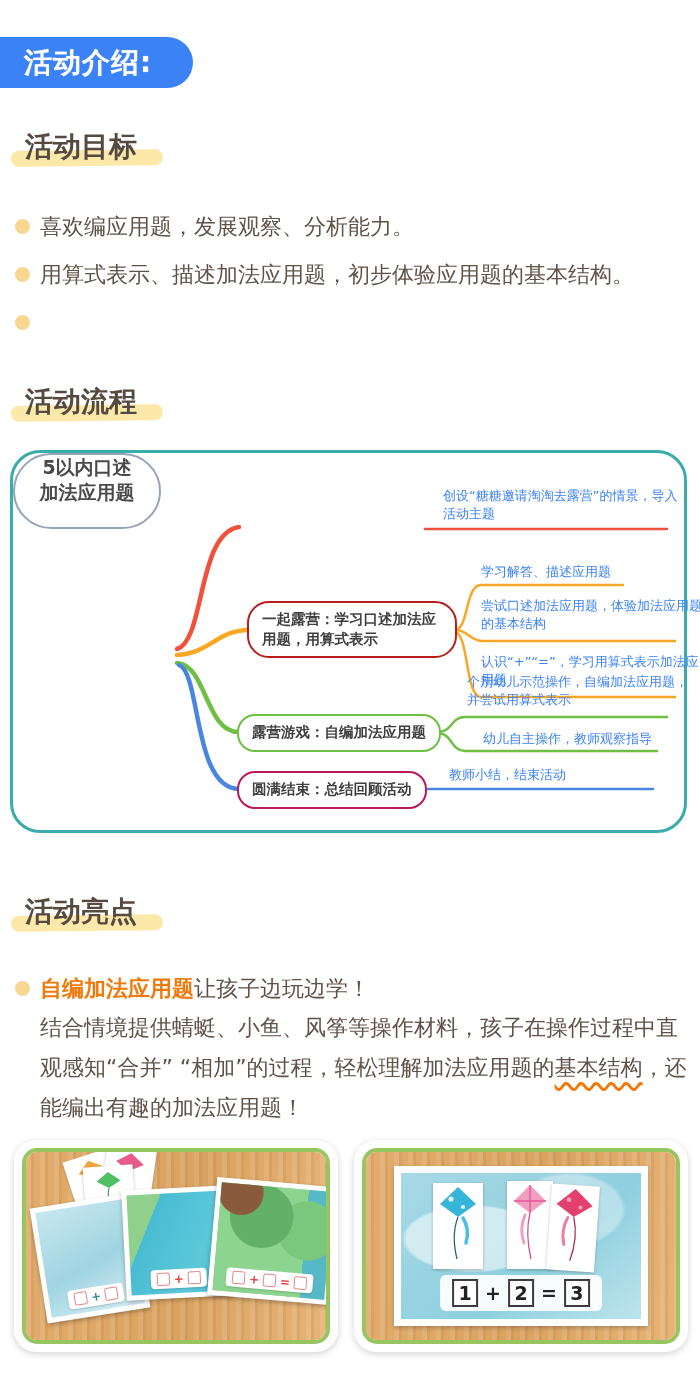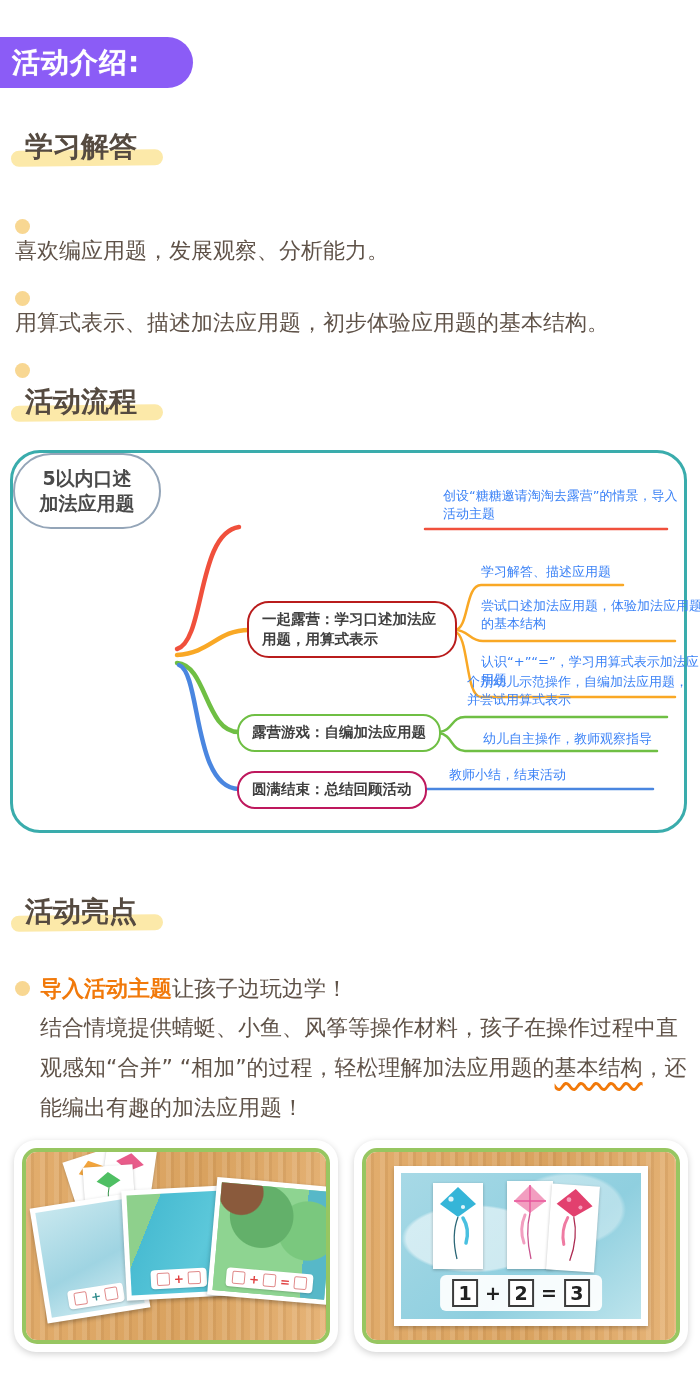--- a/index.html
+++ b/index.html
@@ -4,22 +4,22 @@
 <style>
   * { margin:0; padding:0; box-sizing:border-box; }
   html,body { background:#ffffff; }
   body {
     width:700px; height:1398px; position:relative; overflow:hidden;
     font-family:"DejaVu Sans", sans-serif; color:#5b4e45;
   }
   
   .banner {
     position:absolute; left:0; top:37px; width:193px; height:51px;
-    background:#8b5cf6; border-radius:0 26px 26px 0;
-    display:flex; align-items:center; padding-left:12px;
+    background:#3b82f6; border-radius:0 26px 26px 0;
+    display:flex; align-items:center; padding-left:24px;
   }
   .banner span {
     color:#fff; font-size:28px; font-weight:bold; letter-spacing:1px;
     text-shadow:0 0 1px rgba(255,255,255,.6);
   }
   
   .sec-h {
     position:absolute; left:25px; display:inline-block;
     font-size:28px; font-weight:bold; color:#554a40; line-height:1.15;
     z-index:1; white-space:nowrap;
@@ -27,40 +27,40 @@
   .sec-h::before {
     content:""; position:absolute; left:-14px; right:-26px; bottom:-3px;
     height:16px; background:#fce9a9; border-radius:9px; z-index:-1;
     transform:rotate(-0.6deg);
   }
   #goal-h { top:131px; }
   #flow-h { top:386px; }
   #hl-h   { top:896px; }
   
   .bullets { position:absolute; left:15px; top:210px; width:676px; list-style:none; }
-  .bullets li { display:flex; margin-bottom:15px;flex-direction:column; }
+  .bullets li { display:flex; margin-bottom:15px; }
   .dot {
     flex:none; width:15px; height:15px; border-radius:50%;
     background:#f8d792; margin:9px 10px 0 0;
   }
   .btxt { font-size:22px; line-height:1.5; color:#5f5248; }
   
   .mindmap {
     position:absolute; left:10px; top:450px; width:677px; height:383px;
     border:3.5px solid #3aacac; border-radius:30px; background:#fff;
   }
   .mindmap svg.links { position:absolute; left:0; top:0; width:677px; height:383px; }
   .node {
     position:absolute; background:#fff; color:#3f3f3f;
     border-radius:18px; font-weight:bold; white-space:nowrap;
   }
   .root-node {
     left:20px; top:168px; width:148px; height:76px;
     border:2.5px solid #94a5b8; border-radius:38px;
-    display:flex; flex-direction:column; align-items:center; justify-content:center;
+    display:flex; flex-direction:column; align-items:center; 
     font-size:19px; font-weight:bold; color:#4a4a4a; line-height:1.3;
   }
   .topic { padding:7px 13px; font-size:14.5px; line-height:1.35; }
   #t1 { left:224px; top:58px;  border:2px solid #f0503c; }
   #t2 { left:234px; top:148px; border:2px solid #b91c1c; width:210px; white-space:normal; border-radius:22px; }
   #t3 { left:224px; top:261px; border:2px solid #6fbf44; }
   #t4 { left:224px; top:318px; border:2px solid #be185d; }
   .leaf {
     position:absolute; font-size:13px; line-height:1.42; color:#3b82f6;
     font-weight:500;
@@ -160,21 +160,21 @@
   }
   .eq-op { font-size:19px; font-weight:bold; color:#222; }
 </style>
 </head>
 <body>
 
 <div class="banner">
   <span>活动介绍:</span>
 </div>
 
-<h2 class="sec-h" id="goal-h">学习解答</h2>
+<h2 class="sec-h" id="goal-h">活动目标</h2>
 <ul class="bullets">
   <li>
     <span class="dot"></span>
     <span class="btxt">喜欢编应用题，发展观察、分析能力。</span>
   </li>
   <li>
     <span class="dot"></span>
     <span class="btxt">用算式表示、描述加法应用题，初步体验应用题的基本结构。</span>
   </li>
   <li>
@@ -216,21 +216,21 @@
   <div class="leaf" id="f2c">认识“+”“=”，学习用算式表示加法应用题</div>
   <div class="leaf" id="f3a">个别幼儿示范操作，自编加法应用题，并尝试用算式表示</div>
   <div class="leaf" id="f3b">幼儿自主操作，教师观察指导</div>
   <div class="leaf" id="f4">教师小结，结束活动</div>
 </div>
 
 <h2 class="sec-h" id="hl-h">活动亮点</h2>
 
 <div class="lead">
   <span class="dot"></span>
-  <span class="btxt"><b>导入活动主题</b><span>让孩子边玩边学！</span></span>
+  <span class="btxt"><b>自编加法应用题</b><span>让孩子边玩边学！</span></span>
 </div>
 
 <p class="hl-para"><span>结合情境提供蜻蜓、小鱼、风筝等操作材料，孩子在操作过程中直观感知“合并” “相加”的过程，轻松理解加法应用题的</span><span class="squiggle">基本结构</span><span>，还能编出有趣的加法应用题！</span></p>
 
 <div class="photo" id="photo-left">
   <div class="photo-inner">
     <div class="wood"></div>
 
     <div class="stack-card" style="left:42px; top:2px; transform:rotate(-18deg);">
       <svg viewBox="0 0 50 44" width="50" height="44">

